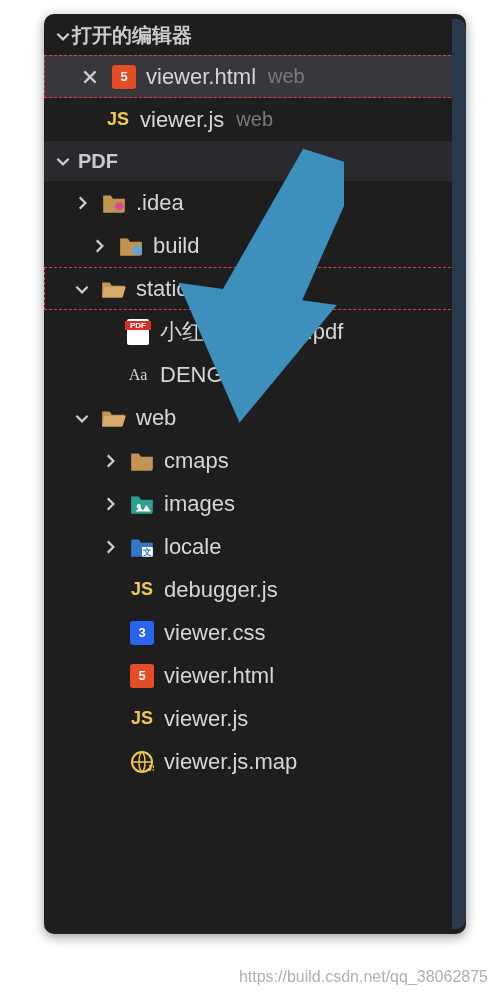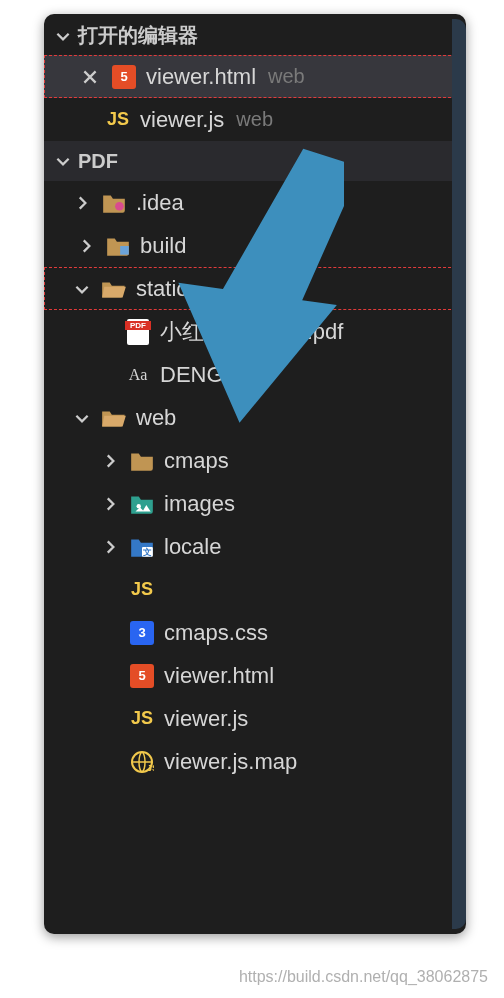--- a/index.html
+++ b/index.html
@@ -30,21 +30,21 @@
     background: #2b3a4a;
     border-radius: 0 10px 10px 0;
   }
   .section-header {
     display: flex;
     align-items: center;
     padding: 8px 10px 6px 10px;
     color: #cccccc;
     font-size: 20px;
     font-weight: 600;
-    gap: 6px;
+    gap: 0;
   }
   .row {
     display: flex;
     align-items: center;
     height: 43px;
     color: #cccccc;
     font-size: 22px;
     gap: 8px;
     white-space: nowrap;
   }
@@ -139,21 +139,21 @@
       </span>
     <span class="icon">
       <svg width="26" height="22" viewBox="0 0 24 20">
           <path class="ic-folder" d="M2 3h7l2 3h11v11a2 2 0 0 1-2 2H2z"></path>
           <circle cx="17" cy="13" r="4" fill="#d94b8f"></circle>
         </svg>
     </span>
     <span class="label">.idea</span>
   </div>
 
-  <div class="row" style="padding-left:32px">
+  <div class="row" style="padding-left:45px">
     <span class="arrow">
         <svg class="chev" viewBox="0 0 16 16">
           <path d="M6 3l5 5-5 5"></path>
         </svg>
       </span>
     <span class="icon">
       <svg width="26" height="22" viewBox="0 0 24 20">
           <path class="ic-folder" d="M2 3h7l2 3h11v11a2 2 0 0 1-2 2H2z"></path>
           <rect x="14" y="10" width="8" height="8" fill="#6aa2d8"></rect>
         </svg>
@@ -247,27 +247,28 @@
           <text x="17" y="17" font-size="8" text-anchor="middle" fill="#3478c6" font-weight="700">文</text>
         </svg>
     </span>
     <span class="label">locale</span>
   </div>
 
   <div class="row" style="padding-left:84px">
     <span class="icon">
         <span class="ic-js">JS</span>
       </span>
+    <span class="label">debugger.js</span>
   </div>
 
   <div class="row" style="padding-left:84px">
     <span class="icon">
         <span class="ic-css">3</span>
       </span>
-    <span class="label">cmaps.css</span>
+    <span class="label">viewer.css</span>
   </div>
 
   <div class="row" style="padding-left:84px">
     <span class="icon">
         <span class="ic-html5">5</span>
       </span>
     <span class="label">viewer.html</span>
   </div>
 
   <div class="row" style="padding-left:84px">

